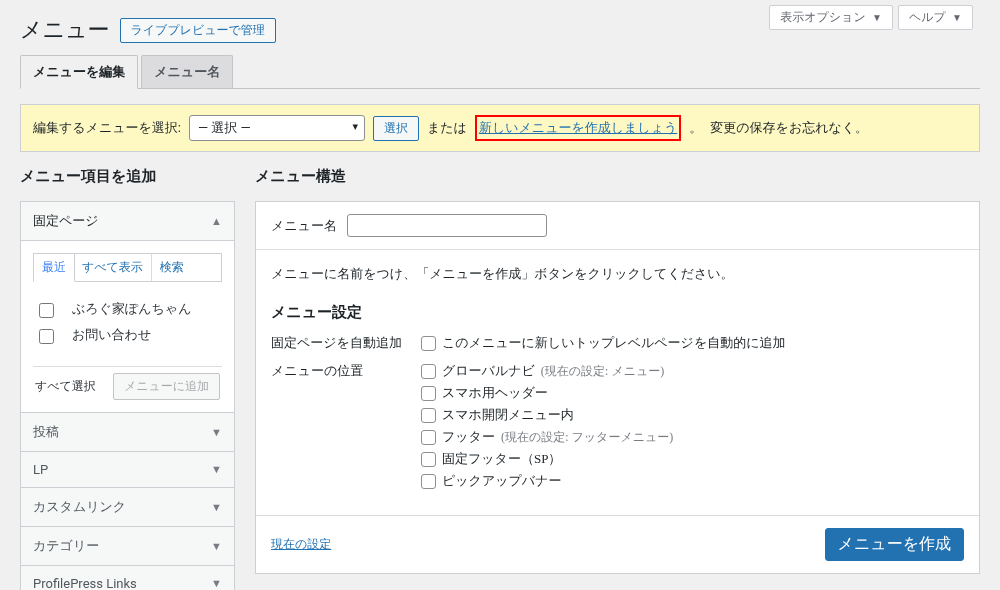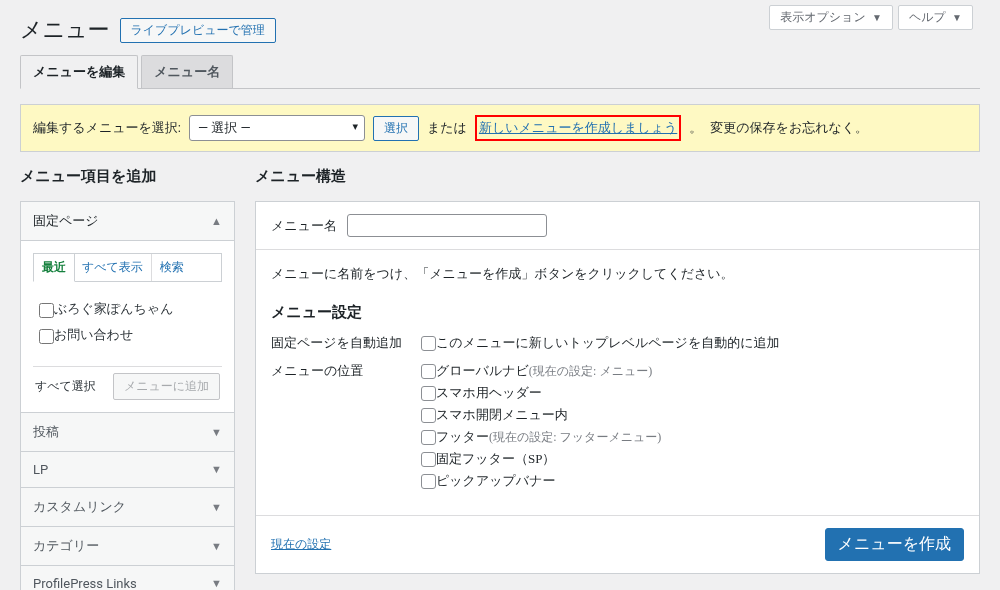--- a/index.html
+++ b/index.html
@@ -146,28 +146,27 @@
     .acc-tab {
       padding: 5px 8px;
       color: #2271b1;
       border-right: 1px solid #dcdcde;
       cursor: pointer;
     }
     .acc-tab.active {
       border: 1px solid #ccd0d4;
       border-bottom-color: #fff;
       margin: -1px;
-      color: #15803d;
-      font-weight: bold;
+      color: #3b82f6;
     }
     .page-list { padding: 4px 0 12px 6px; }
     .page-list label {
       display: flex;
       align-items: center;
-      gap: 0;
+      gap: 18px;
       color: #2c3338;
       font-size: 13px;
       padding: 4px 0;
     }
     .page-list input[type="checkbox"] {
       width: 15px;
       height: 15px;
       border: 1px solid #8c8f94;
       border-radius: 3px;
       position: relative;
@@ -218,21 +217,21 @@
       border-radius: 3px;
       padding: 3px 6px;
       width: 200px;
       font-size: 13px;
     }
     .panel-body { padding: 15px; }
     .hint { font-size: 13px; margin-bottom: 20px; }
     .settings-h { font-size: 15px; font-weight: bold; margin-bottom: 12px; }
     .sett-row { display: flex; align-items: flex-start; margin-bottom: 6px; font-family: Liberation Serif, serif; }
     .sett-label { width: 150px; font-size: 13px; }
-    .chk-line { display: flex; align-items: center; gap: 0; font-size: 13px; margin-bottom: 4px; }
+    .chk-line { display: flex; align-items: center; gap: 6px; font-size: 13px; margin-bottom: 4px; }
     .chk {
       width: 15px; height: 15px;
       border: 1px solid #8c8f94;
       border-radius: 3px;
     }
     .hint-small { color: #787c82; font-size: 12px; }
     .panel-foot {
       border-top: 1px solid #dcdcde;
       padding: 12px 15px;
       display: flex;

